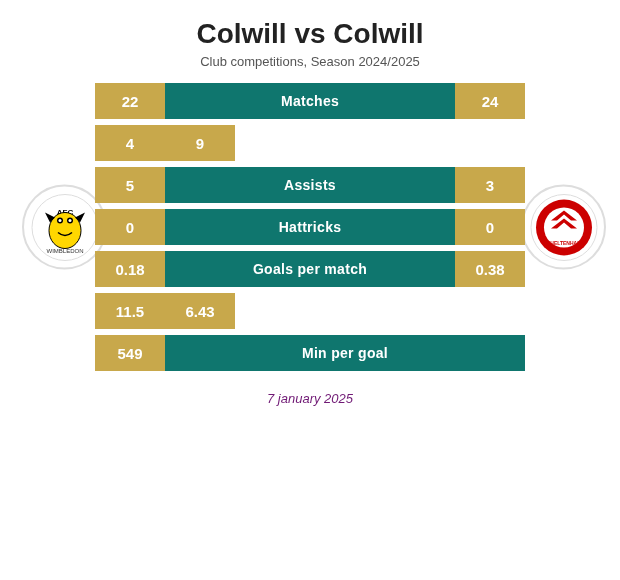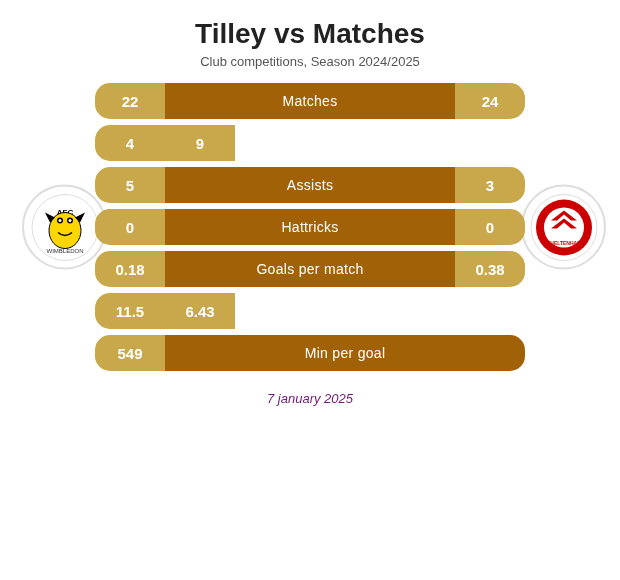--- a/index.html
+++ b/index.html
@@ -29,43 +29,43 @@
     .subtitle {
       font-size: 13px;
       color: #555;
     }
 
     .stat-row {
       display: flex;
       align-items: center;
       width: 430px;
       height: 36px;
-      border-radius: 15px;
+      border-radius: 0;
       overflow: hidden;
       z-index: 1;
       position: relative;
     }
 
     .stat-left-val {
       background: #c8a84b;
       color: #fff;
       font-weight: bold;
       font-size: 15px;
       width: 70px;
       height: 100%;
       display: flex;
       align-items: center;
       justify-content: center;
     }
 
     .stat-label {
-      background: #a16207;
+      background: #0f766e;
       color: #fff;
       font-size: 14px;
-      font-weight: 400;
+      font-weight: 700;
       flex: 1;
       height: 100%;
       display: flex;
       align-items: center;
       justify-content: center;
       letter-spacing: 0.3px;
     }
 
     .stat-right-val {
       background: #c8a84b;
@@ -164,21 +164,21 @@
       transform: translateY(-50%);
       z-index: 1;
     }
   </style>
 </head>
 <body>
 
 <div class="outer-wrapper">
 
   <div class="header">
-    <div class="title">Tilley vs Matches</div>
+    <div class="title">Colwill vs Colwill</div>
     <div class="subtitle">Club competitions, Season 2024/2025</div>
   </div>
 
   <div class="middle-section">
 
     <div class="left-club">
       <div class="afc-logo-container">
         <svg width="70" height="70" viewBox="0 0 70 70">
           <circle cx="35" cy="35" r="33" fill="#fff" stroke="#ddd" stroke-width="1"></circle>
 

